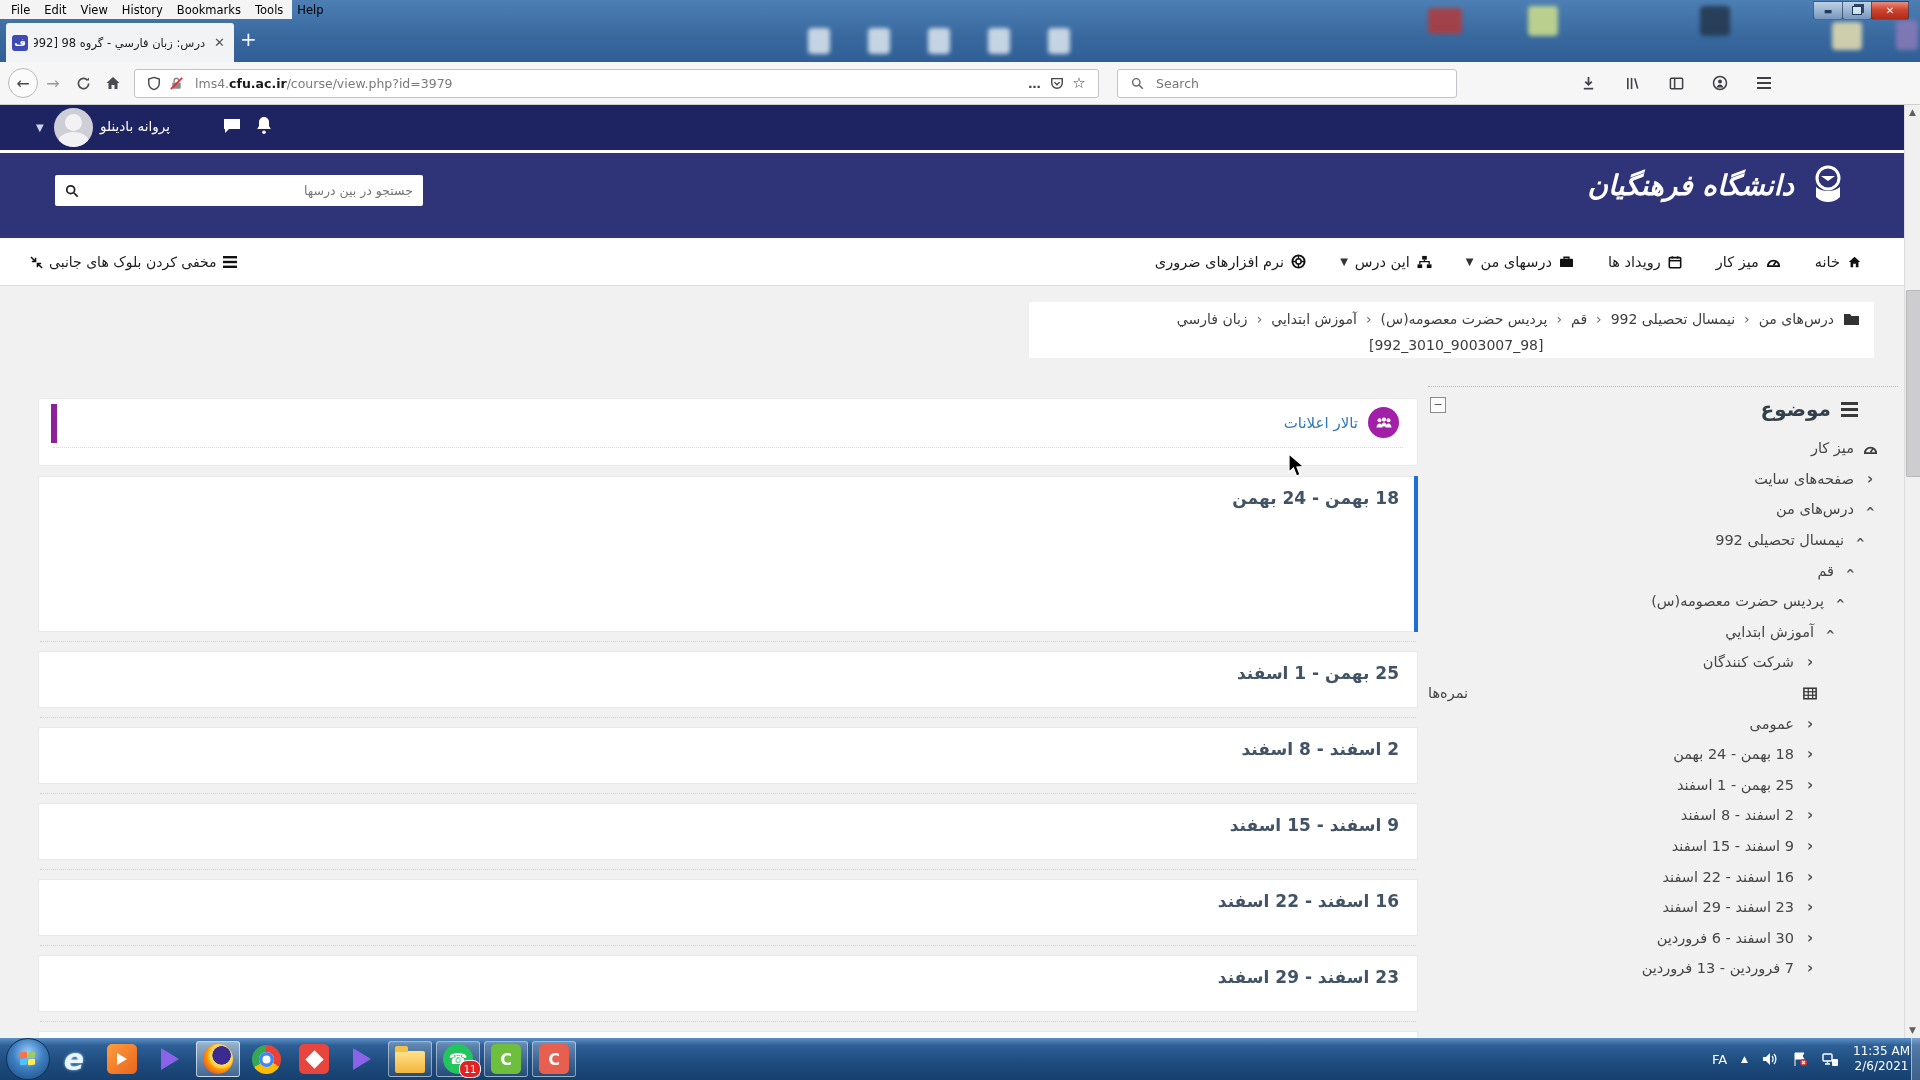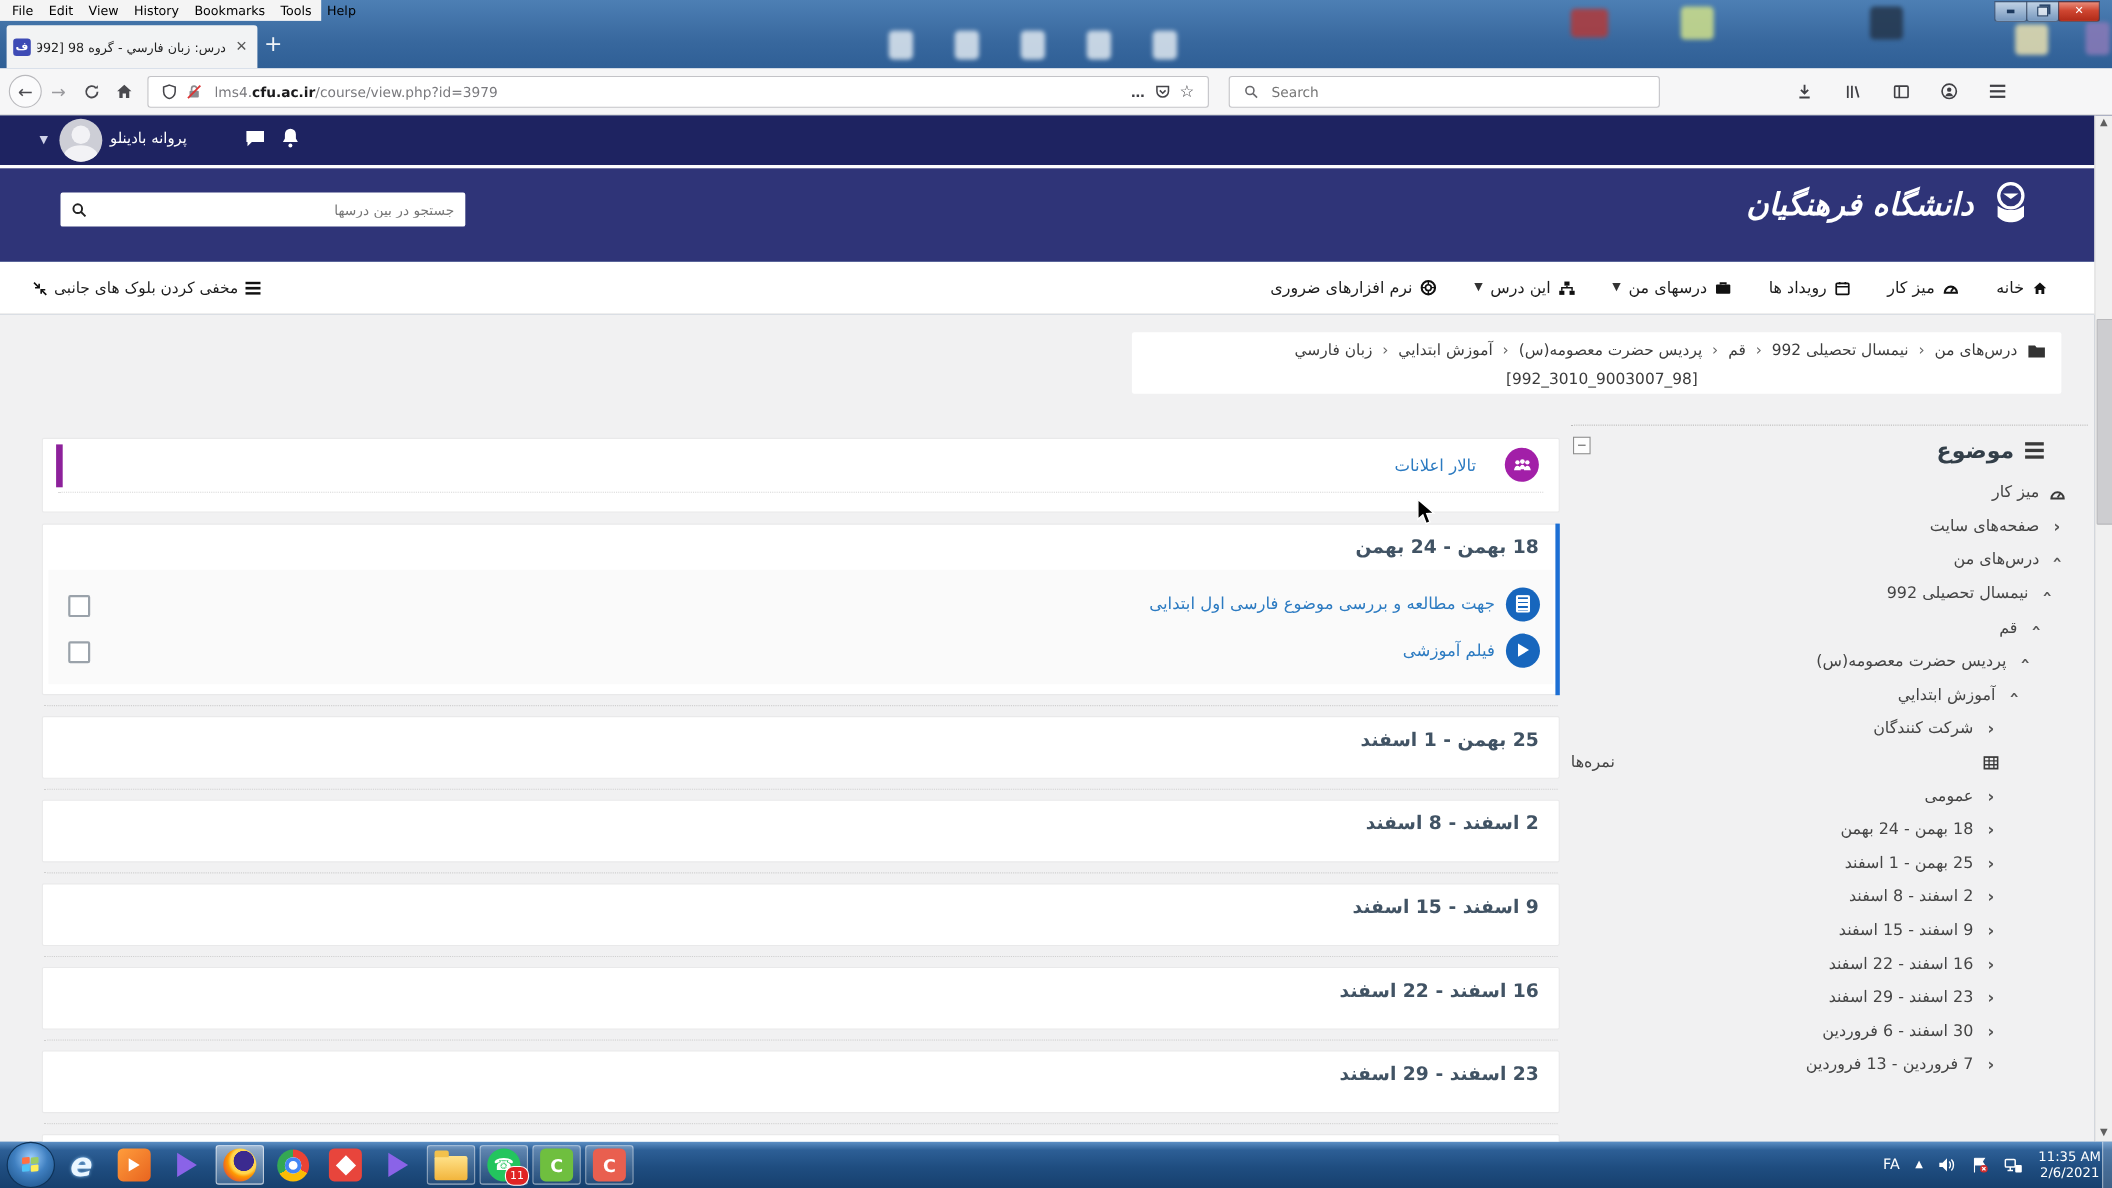--- a/index.html
+++ b/index.html
@@ -34,21 +34,21 @@
   #ff-toolbar{position:absolute;top:62px;left:0;width:1920px;height:43px;background:#f6f6f7;
     border-bottom:1px solid #cfcfd2;box-sizing:border-box;display:flex;align-items:center;color:#45454a;}
   .navbtn{width:30px;height:30px;display:flex;align-items:center;justify-content:center;font-size:16px;color:#4a4a4f;}
   #back-btn{border:1px solid #b9b9bd;border-radius:50%;width:28px;height:28px;margin-left:8px;background:#fbfbfc;}
   #fwd-btn{color:#9a9a9e;}
   #urlbar{display:flex;align-items:center;height:29px;width:965px;margin-left:6px;background:#fff;
     border:1px solid #c3c3c7;border-radius:3px;padding:0 8px;box-sizing:border-box;font-size:12.5px;}
   #urlbar .sep{flex:1;}
   #url-text{margin-left:8px;color:#7a7a7e;white-space:nowrap;}
   #url-text b{color:#1a1a1c;font-weight:bold;}
-  #searchbar{display:flex;align-items:center;height:29px;width:392px;margin-left:18px;background:#fff;
+  #searchbar{display:flex;align-items:center;height:29px;width:340px;margin-left:18px;background:#fff;
     border:1px solid #c3c3c7;border-radius:3px;padding:0 8px;box-sizing:border-box;}
   #searchbar input{border:none;outline:none;flex:1;font-size:12.5px;margin-left:6px;font-family:inherit;color:#333;background:transparent;}
   #toolbar-right{display:flex;align-items:center;margin-left:120px;gap:22px;}
   .tbicon{color:#3f3f44;display:flex;align-items:center;justify-content:center;width:22px;height:22px;}
   .hamburger{display:inline-block;width:14px;height:2px;background:#3f3f44;box-shadow:0 5px 0 #3f3f44,0 -5px 0 #3f3f44;}
   
   #m-userbar{position:absolute;top:105px;left:0;width:1920px;height:45px;background:#1e2361;color:#fff;}
   #user-caret{position:absolute;left:36px;top:17px;font-size:10px;color:#cfd2e8;}
   #avatar{position:absolute;left:54px;top:3px;width:39px;height:39px;border-radius:50%;background:#cdced6;overflow:hidden;}
   #avatar:before{content:"";position:absolute;left:11px;top:6px;width:17px;height:17px;border-radius:50%;background:#f2f2f5;}
@@ -75,21 +75,21 @@
   #breadcrumb{position:absolute;top:16px;right:30px;width:845px;min-height:56px;background:#fff;border-radius:2px;
     padding:9px 14px;box-sizing:border-box;font-size:14px;color:#3c3c3c;}
   #crumbs{display:flex;align-items:center;gap:9px;flex-wrap:nowrap;white-space:nowrap;}
   .crumb-sep{color:#666;font-size:14px;}
   .crumb-code{position:absolute;left:340px;bottom:5px;direction:ltr;font-size:14px;color:#3c3c3c;}
   
   #main-col{position:absolute;top:112px;right:486px;width:1380px;}
   .card{background:#fff;border:1px solid #e9e9ea;border-radius:2px;position:relative;box-sizing:border-box;}
   #forum-card{height:68px;margin-bottom:10px;}
   #forum-bar{position:absolute;left:12px;top:5px;width:6px;height:39px;background:#8d219b;}
-  .forum-row{display:flex;align-items:center;gap:26px;padding:8px 18px 0;}
+  .forum-row{display:flex;align-items:center;gap:10px;padding:8px 18px 0;}
   .act-icon{width:31px;height:31px;border-radius:50%;display:flex;align-items:center;justify-content:center;flex:0 0 31px;}
   .act-icon.purple{background:#a21fa8;color:#fff;}
   .act-icon.blue{background:#1766bd;color:#fff;}
   .act-link{color:#2b7ac1;font-size:15px;}
   #forum-dots{margin:9px 14px 0;border-top:1px dotted #d9d9d9;}
   .week-header{font-size:17px;font-weight:bold;color:#415364;padding:11px 18px 2px;margin:0;}
   #current-week{height:156px;margin-bottom:9px;}
   #current-week:after{content:"";position:absolute;right:-1px;top:-1px;bottom:-1px;width:4px;background:#1d6fd4;}
   #current-week .section-body{background:#fafafa;margin:8px 5px 10px;padding:10px 12px;}
   .activity-row{display:flex;align-items:center;gap:10px;position:relative;height:42px;}
@@ -429,36 +429,20 @@
                 <path d="M1.5 12c.5-3 2-4.5 3.5-4.5S8 9 8.5 12zM6.8 11c.4-3 1.7-4.6 3.2-4.6s2.8 1.6 3.2 4.6zM11.5 12c.5-3 2-4.5 3.5-4.5s3 1.5 3.5 4.5z" fill="#fff"></path>
               </svg>
           </span>
           <a class="act-link">تالار اعلانات</a>
         </div>
         <div id="forum-dots"></div>
       </div>
 
     <div class="card" id="current-week">
           <h3 class="week-header">18 بهمن - 24 بهمن</h3>
-          <div class="section-body">
-            <div class="activity-row">
-              <span class="act-icon blue icn">
-                <span class="doc-glyph"></span>
-              </span>
-              <a class="act-link">جهت مطالعه و بررسی موضوع فارسی اول ابتدایی</a>
-              <span class="cb"></span>
-            </div>
-            <div class="activity-row">
-              <span class="act-icon blue icn">
-                <span class="play-glyph"></span>
-              </span>
-              <a class="act-link">فیلم آموزشی</a>
-              <span class="cb"></span>
-            </div>
-          </div>
         </div>
         <div class="dotsep"></div>
         <div class="card empty-card">
           <h3 class="week-header">25 بهمن - 1 اسفند</h3>
         </div>
         <div class="dotsep"></div>
         <div class="card empty-card">
           <h3 class="week-header">2 اسفند - 8 اسفند</h3>
         </div>
         <div class="dotsep"></div>

